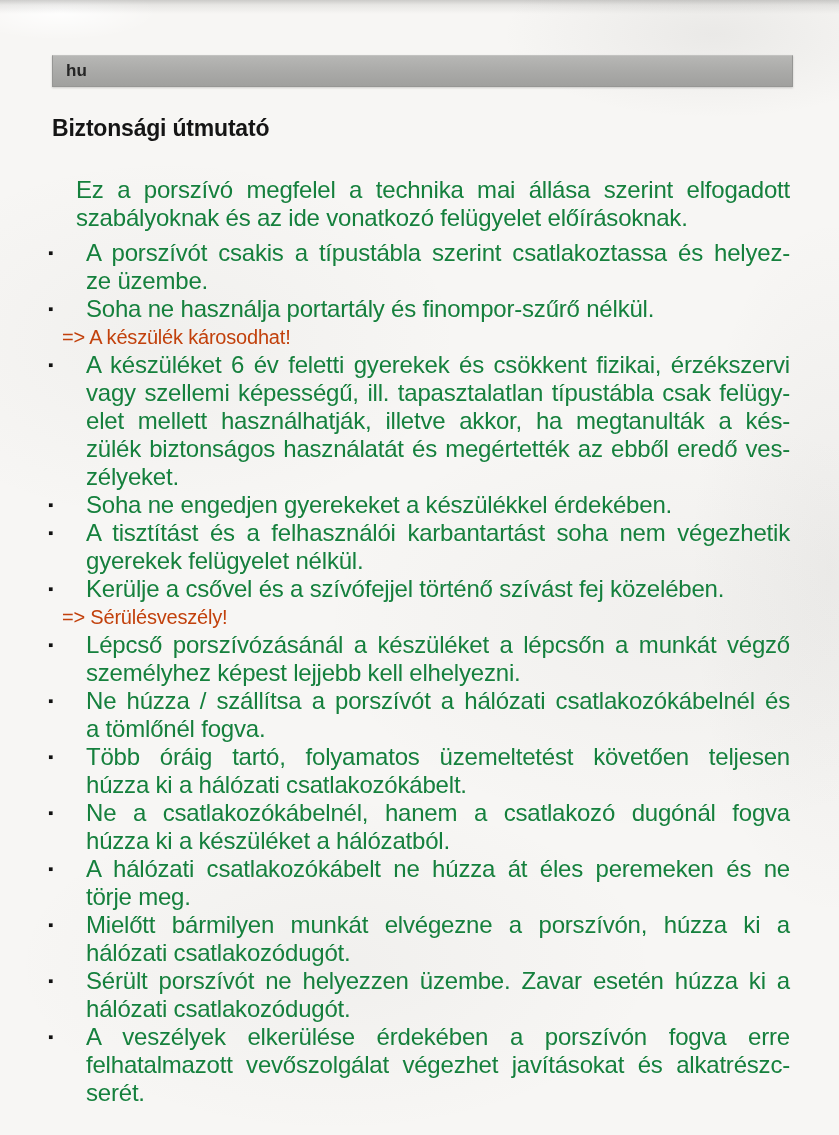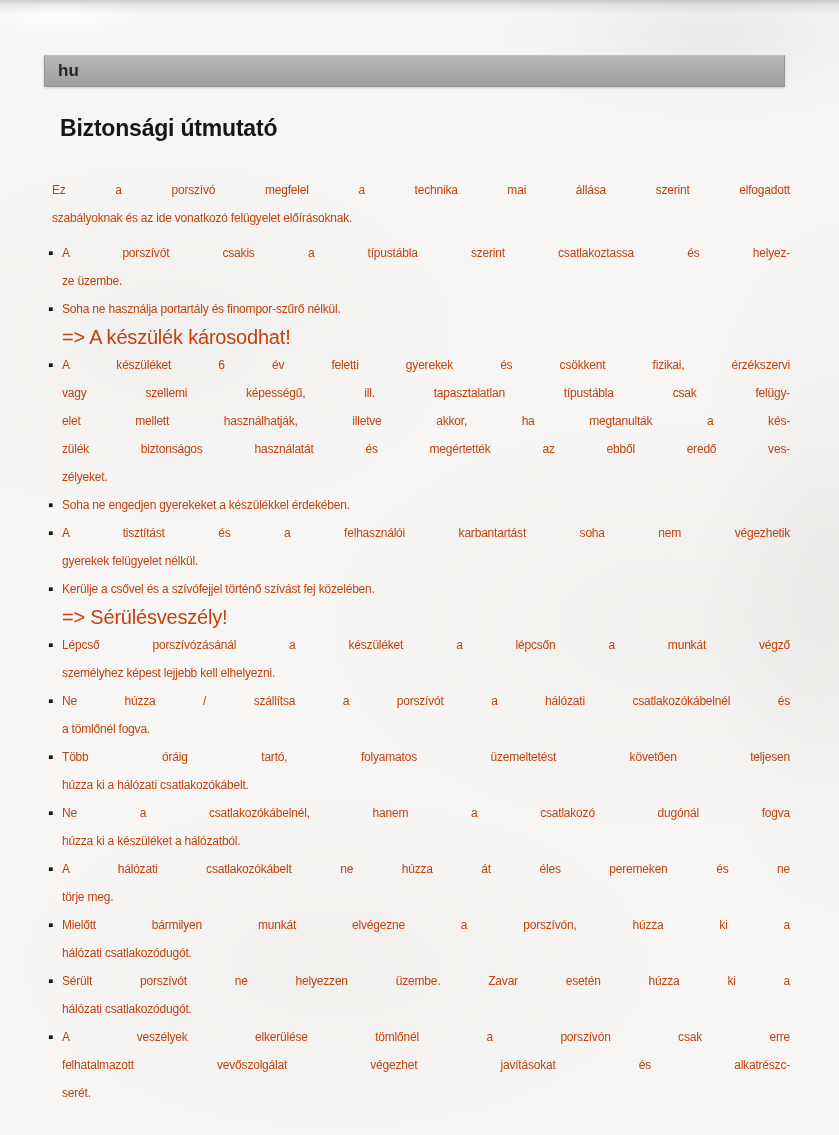--- a/index.html
+++ b/index.html
@@ -19,57 +19,58 @@
       linear-gradient(180deg, rgba(90,90,88,0.28) 0px, rgba(90,90,88,0.10) 5px, rgba(90,90,88,0.0) 14px),
       radial-gradient(ellipse 140px 40px at 60px 12px, rgba(255,255,255,0.9), rgba(255,255,255,0) 70%),
       radial-gradient(ellipse 300px 120px at 85% 3%, rgba(120,120,118,0.10), rgba(120,120,118,0) 70%),
       radial-gradient(ellipse 420px 260px at 20% 30%, rgba(120,120,115,0.05), rgba(120,120,115,0) 70%),
       radial-gradient(ellipse 500px 300px at 80% 55%, rgba(120,120,115,0.05), rgba(120,120,115,0) 70%),
       radial-gradient(ellipse 460px 240px at 40% 85%, rgba(120,120,115,0.05), rgba(120,120,115,0) 70%),
       radial-gradient(ellipse 200px 500px at 99% 50%, rgba(110,110,108,0.07), rgba(110,110,108,0) 70%);
   }
   .lang-bar {
     position: absolute;
-    left: 44px; top: 55px;
+    left: 52px; top: 55px;
     width: 739px; height: 30px;
     background: linear-gradient(180deg, #b7b7b5 0%, #a9a9a7 55%, #a0a09e 100%);
     border: 1px solid #969694;
     border-top-color: #c2c2c0;
     box-shadow: 0 1px 2px rgba(0,0,0,0.18);
   }
   .lang-label {
     display: inline-block;
     padding-left: 13px;
     font-size: 17px;
     font-weight: bold;
     line-height: 30px;
     color: #262626;
   }
   .content {
     position: absolute;
     left: 48px; top: 0;
     width: 742px;
   }
   h1.doc-title {
-    margin: 113px 0 0 12px;
+    margin: 113px 0 0 4px;
     font-size: 23px;
     line-height: 31px;
     font-weight: bold;
     color: #151515;
     letter-spacing: -0.2px;
   }
   .intro { margin: 32px 0 0 4px; }
   .tline {
-    font-size: 12px;
+    font-size: 24px;
     line-height: 28px;
     letter-spacing: -0.2px;
-    color: #c2410c;
+    color: #15803d;
     text-align: justify;
     text-align-last: justify;
     text-justify: inter-word;
+    margin-left: 24px;
   }
   .tline.last { text-align-last: left; }
   ul.safety-list {
     list-style: none;
     margin: 7px 0 0 0;
     padding: 0;
   }
   ul.safety-list li {
     position: relative;
     padding-left: 14px;
@@ -171,19 +172,19 @@
           <div class="tline">Mielőtt bármilyen munkát elvégezne a porszívón, húzza ki a</div>
           <div class="tline last">hálózati csatlakozódugót.</div>
         </li>
         <li>
           <span class="marker">▪</span>
           <div class="tline">Sérült porszívót ne helyezzen üzembe. Zavar esetén húzza ki a</div>
           <div class="tline last">hálózati csatlakozódugót.</div>
         </li>
         <li>
           <span class="marker">▪</span>
-          <div class="tline">A veszélyek elkerülése tömlőnél a porszívón csak erre</div>
+          <div class="tline">A veszélyek elkerülése érdekében a porszívón fogva erre</div>
           <div class="tline">felhatalmazott vevőszolgálat végezhet javításokat és alkatrészc-</div>
           <div class="tline last">serét.</div>
         </li>
       </ul>
   </div>
 </div>
 
 </body></html>

